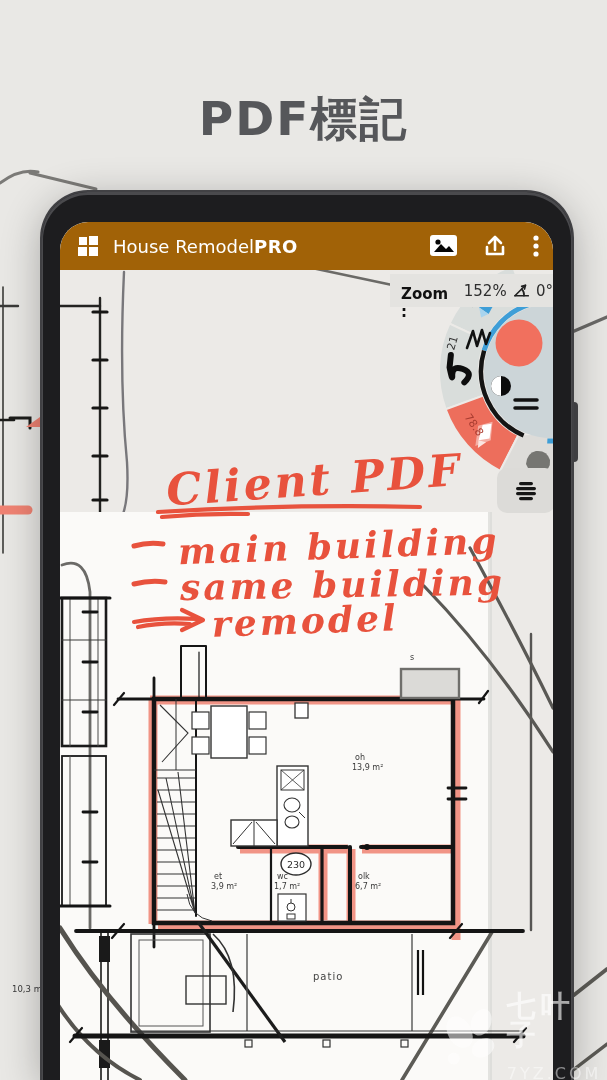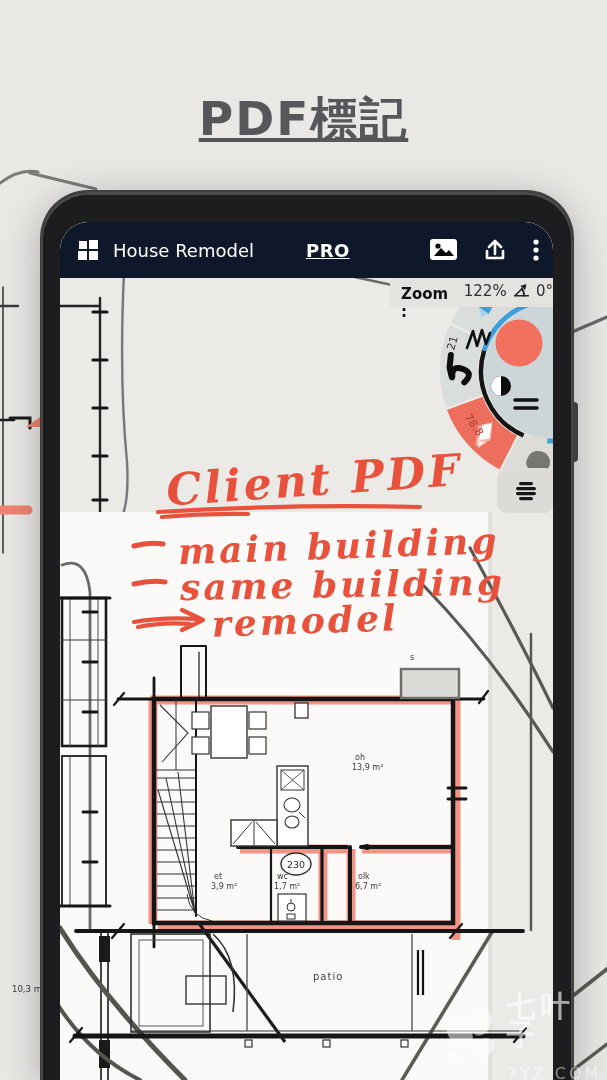--- a/index.html
+++ b/index.html
@@ -5,44 +5,44 @@
   html,body{margin:0;padding:0;}
   body{
     width:607px;height:1080px;position:relative;overflow:hidden;
     background:#e9e8e5;
     font-family:"DejaVu Sans","Liberation Sans",sans-serif;
   }
   .abs{position:absolute;}
   
   #page-title{
     top:88px;left:0;width:607px;text-align:center;
-    font-size:47px;font-weight:600;letter-spacing:2px;color:#56575a;text-decoration:underline;
+    font-size:47px;font-weight:600;letter-spacing:2px;color:#56575a;
   }
   
   #power-button{
     left:562px;top:402px;width:16px;height:60px;border-radius:4px;
     background:#48484b;z-index:1;
   }
   #phone{
     left:42px;top:192px;width:530px;height:888px;z-index:2;
     background:#1d1d1f;border-radius:46px 46px 0 0;
     box-shadow:0 2px 0 1px #4a4a4d inset,0 0 0 2px #414144,0 8px 40px rgba(0,0,0,.30);
   }
   #screen{
     position:absolute;left:18px;top:30px;width:493px;height:858px;
     border-radius:28px 28px 0 0;background:#eceae7;overflow:hidden;
   }
   
   #toolbar{
-    position:absolute;left:0;top:0;width:100%;height:56px;background:#0f172a;
+    position:absolute;left:0;top:0;width:100%;height:48px;background:#a16207;
     border-radius:28px 28px 0 0;display:flex;align-items:center;
     color:#fff;box-sizing:border-box;padding:0 14px 0 16px;z-index:5;
   }
   #toolbar .app-title{font-size:18px;margin-left:13px;white-space:nowrap;}
-  #toolbar .pro{font-size:18px;font-weight:bold;margin-left:52px;letter-spacing:.5px;text-decoration:underline;}
+  #toolbar .pro{font-size:18px;font-weight:bold;letter-spacing:.5px;}
   #toolbar .tools{margin-left:auto;display:flex;align-items:center;gap:25px;}
   
   #zoom-chip{
     position:absolute;top:52px;left:330px;width:163px;height:33px;
     background:#e4e3e0;display:flex;align-items:center;gap:7px;
     font-size:15px;color:#2e2e2e;box-sizing:border-box;padding-left:11px;z-index:4;
   }
   #zoom-chip .zl{font-weight:bold;color:#111;margin-top:24px;}
   
   #layers-button{
@@ -300,21 +300,21 @@
         <svg width="6" height="24" viewBox="0 0 6 24">
           <circle cx="3" cy="4" r="2.6" fill="#fff"></circle>
           <circle cx="3" cy="12" r="2.6" fill="#fff"></circle>
           <circle cx="3" cy="20" r="2.6" fill="#fff"></circle>
         </svg>
       </span>
     </div>
 
     <div id="zoom-chip">
       <span class="zl">Zoom :</span>
-      <span>122%</span>
+      <span>152%</span>
       <svg width="16" height="15" viewBox="0 0 16 15">
         <g stroke="#222" stroke-width="1.7" fill="none" stroke-linecap="round">
           <path d="M1,13 H15"></path>
           <path d="M1,13 L12,2"></path>
           <path d="M8,6 A8,8 0 0 1 10.5,13"></path>
           <path d="M12,2 L8,3.2 M12,2 L11,6"></path>
         </g>
       </svg>
       <span>0°</span>
     </div>

